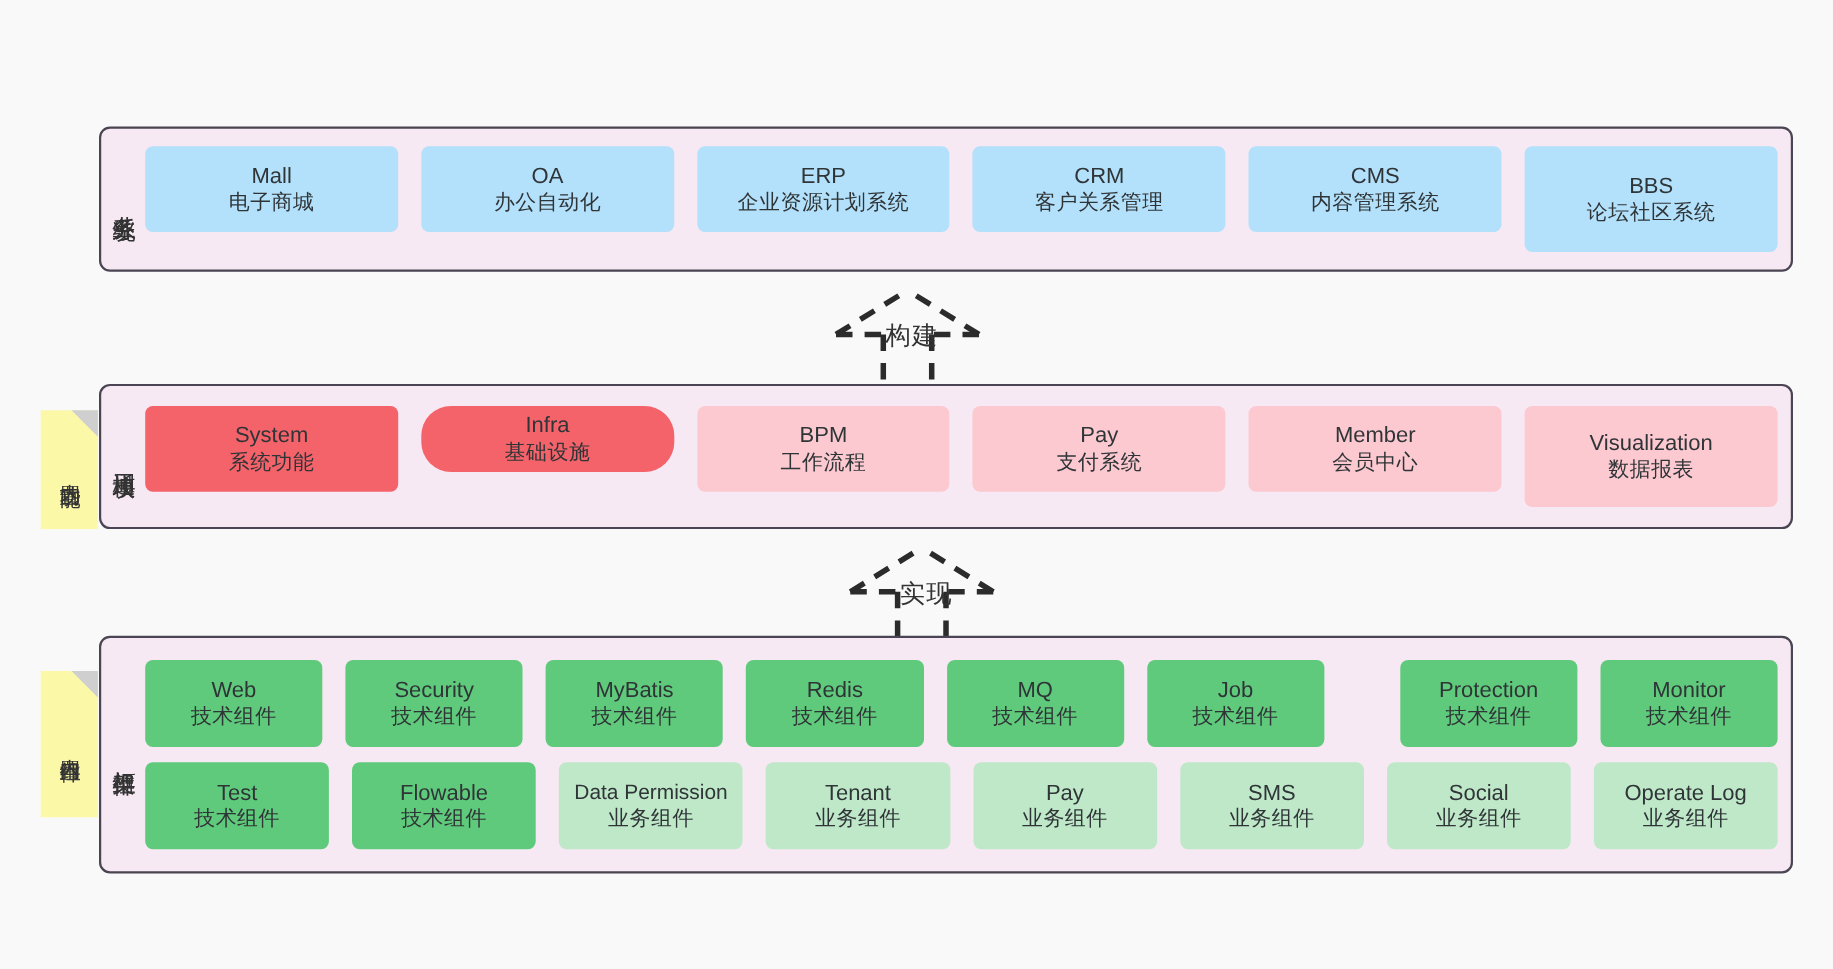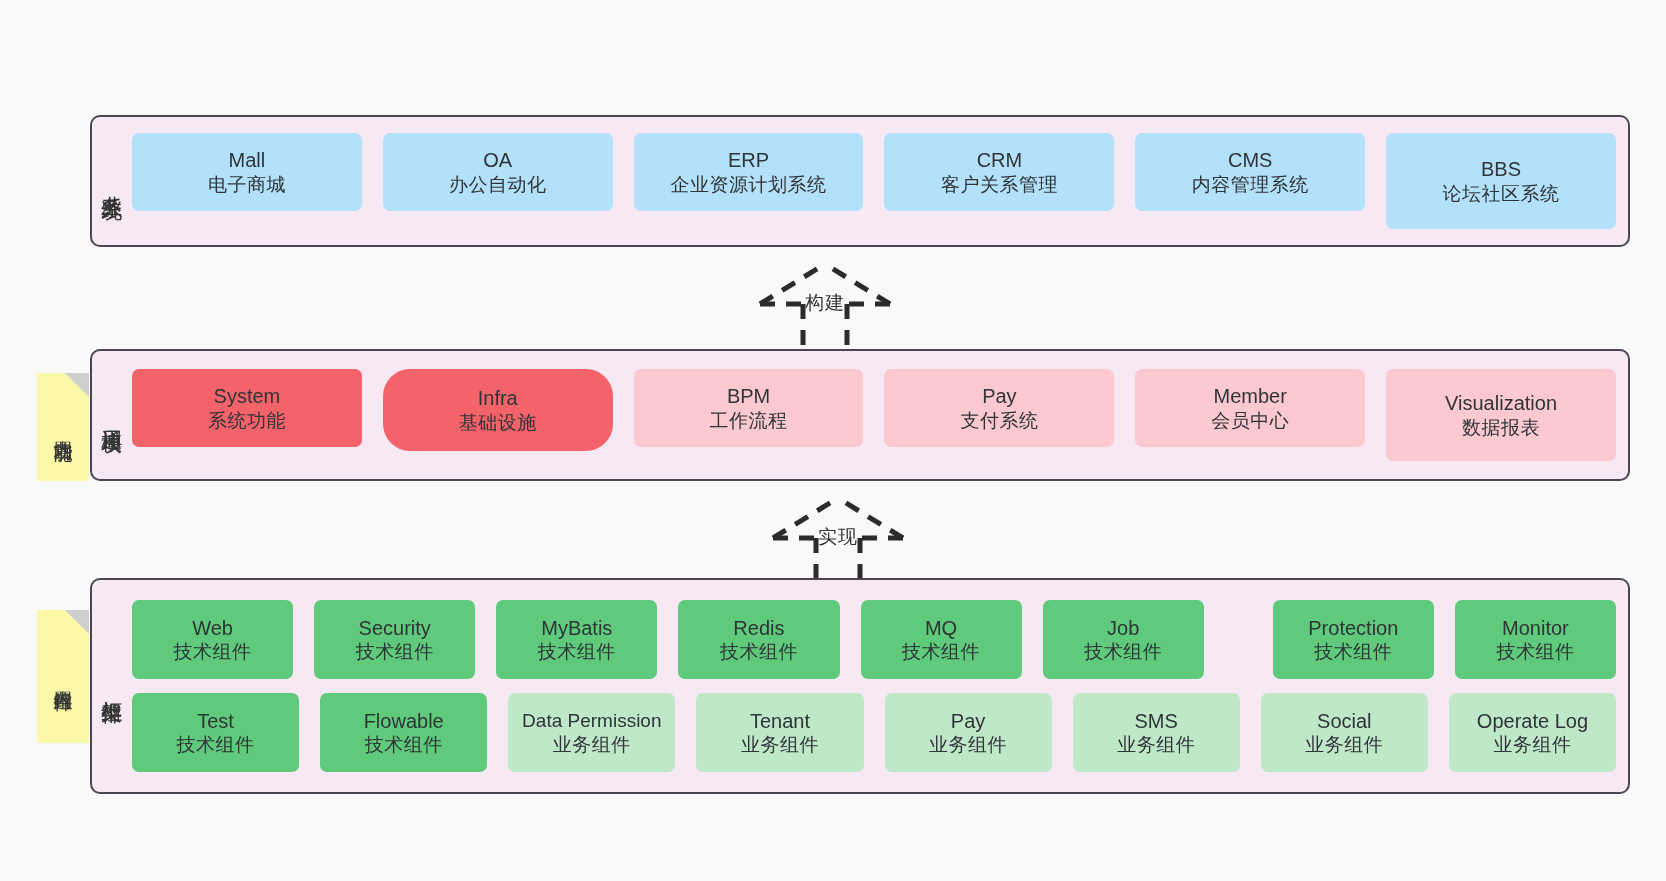--- a/index.html
+++ b/index.html
@@ -123,21 +123,21 @@
 
   
   .arrow {
     position: absolute;
     width: 170px;
     height: 100px;
   }
   .arrow svg { display: block; overflow: visible; }
   .arrow-label {
     position: absolute;
-    font-size: 19px;
+    font-size: 23px;
     color: #333333;
     letter-spacing: 1px;
     background: transparent;
     white-space: nowrap;
   }
 </style>
 </head>
 <body>
 
 <div id="canvas">
@@ -195,21 +195,21 @@
   </div>
 
   <div class="layer" id="layer-common" style="left:90px; top:349px; width:1540px; height:132px;">
     <div class="layer-title">通用模块</div>
     <div class="layer-body">
       <div class="row">
         <div class="node red" style="height:78px;">
           <div class="t-en">System</div>
           <div class="t-cn">系统功能</div>
         </div>
-        <div class="node red" style="height:82px;border-radius:27px;">
+        <div class="node red" style="height:60px;border-radius:27px;">
           <div class="t-en">Infra</div>
           <div class="t-cn">基础设施</div>
         </div>
         <div class="node pink" style="height:78px;">
           <div class="t-en">BPM</div>
           <div class="t-cn">工作流程</div>
         </div>
         <div class="node pink" style="height:78px;">
           <div class="t-en">Pay</div>
           <div class="t-cn">支付系统</div>

